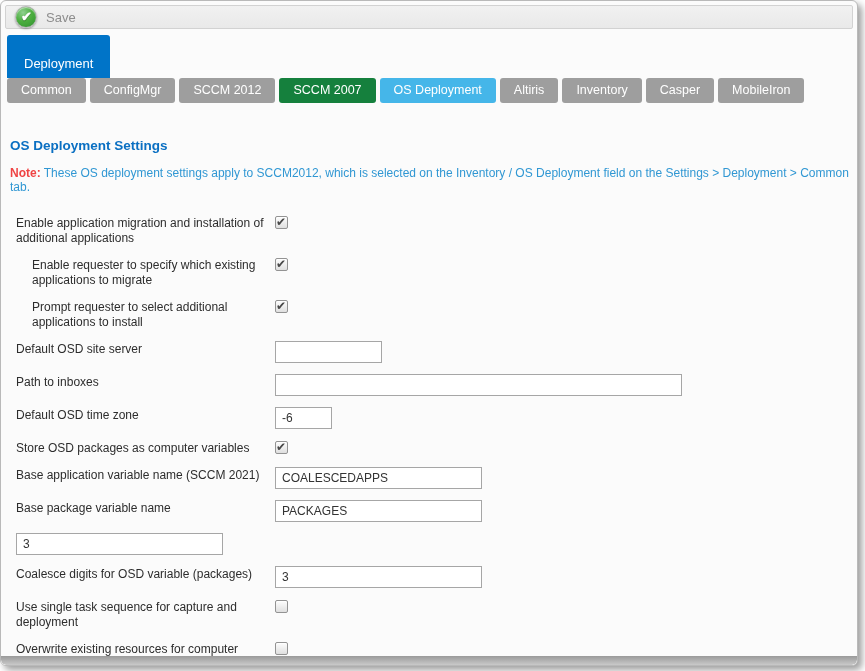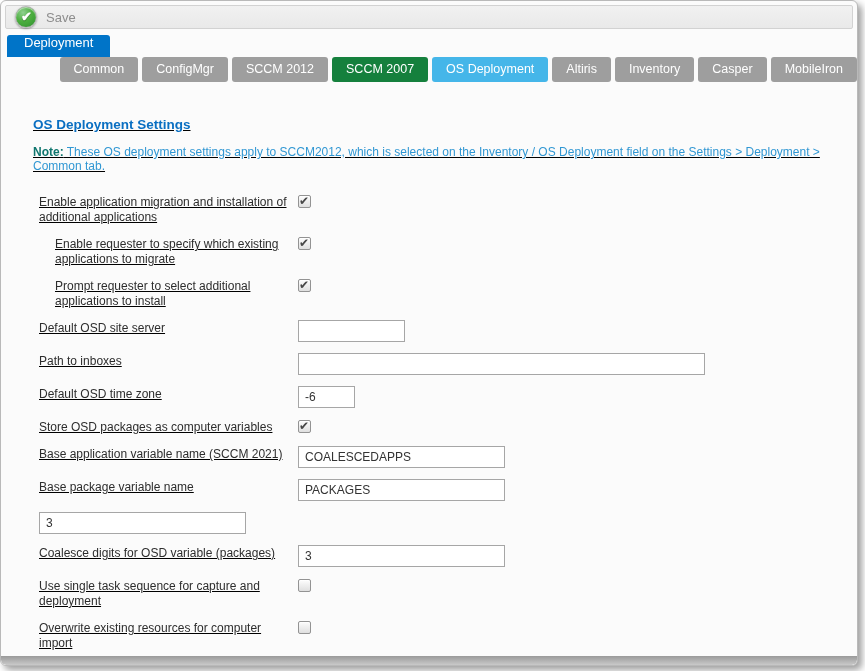--- a/index.html
+++ b/index.html
@@ -23,30 +23,30 @@
     border:1px solid #b5b5b5; box-shadow:0 1px 2px rgba(0,0,0,0.35), inset 0 1px 1px rgba(255,255,255,0.6);
     position:relative;
   }
   .save-icon::after {
     content:"✔"; position:absolute; left:5px; top:2px;
     color:#ffffff; font-size:13px; font-weight:bold; text-shadow:0 1px 1px rgba(0,0,0,0.3);
   }
   .save-label { color:#8d8d8d; font-size:13px; }
   
   .main-tab {
-    display:inline-block; margin:6px 0 0 6px; padding:0 17px 7px 17px;
+    display:inline-block; margin:6px 0 0 6px; padding:21px 17px 7px 17px;
     color:#ffffff; font-size:13px; border-radius:3px 3px 0 0; cursor:pointer;
   }
-  .sub-tabs { display:flex; gap:4px; margin-left:6px;justify-content:flex-end; }
+  .sub-tabs { display:flex; gap:4px; margin-left:6px; }
   .tab {
     padding:5px 14px 6px 14px; font-size:12.5px; color:#ffffff;
     border-radius:3px; cursor:pointer; white-space:nowrap;
   }
   
-  .content { padding:0 0 0 32px; background:#fbfbfb;text-decoration:underline; }
+  .content { padding:0 0 0 9px; background:#fbfbfb; }
   .page-title { margin-top:35px; font-size:13.5px; font-weight:bold; }
   .note-line { margin-top:13px; font-size:12px; }
   .note-strong { font-weight:bold; }
   
   .form { margin-top:21px; }
   .row { display:grid; grid-template-columns:259px auto; padding-left:6px; margin-bottom:11px; align-items:start; }
   .row-label { font-size:12px; color:#2d2d2d; line-height:15px; max-width:252px; padding-top:1px; }
   .row-label.indent { padding-left:16px; }
   .ctrl { padding-top:0; }
   .checkbox {
@@ -91,21 +91,21 @@
       <div class="tab" style="background: #15803d;">SCCM 2007</div>
       <div class="tab" style="background: rgb(69, 182, 233);">OS Deployment</div>
       <div class="tab" style="background: rgb(158, 158, 158);">Altiris</div>
       <div class="tab" style="background: rgb(158, 158, 158);">Inventory</div>
       <div class="tab" style="background: rgb(158, 158, 158);">Casper</div>
       <div class="tab" style="background: rgb(158, 158, 158);">MobileIron</div>
     </div>
 
   <div class="content">
     <div class="page-title" style="color: rgb(10, 111, 194);">OS Deployment Settings</div>
-    <div class="note-line"><span class="note-strong" style="color: #0f766e;">Note:</span><span class="note-text" style="color: rgb(48, 151, 211);"> These OS deployment settings apply to SCCM2012, which is selected on the Inventory / OS Deployment field on the Settings &gt; Deployment &gt; Common tab.</span></div>
+    <div class="note-line"><span class="note-strong" style="color: #ef4444;">Note:</span><span class="note-text" style="color: rgb(48, 151, 211);"> These OS deployment settings apply to SCCM2012, which is selected on the Inventory / OS Deployment field on the Settings &gt; Deployment &gt; Common tab.</span></div>
     <div class="form">
         <div class="row">
           <div class="row-label">Enable application migration and installation of additional applications</div>
           <div class="ctrl">
             <div class="checkbox checked"></div>
           </div>
         </div>
         <div class="row">
           <div class="row-label indent">Enable requester to specify which existing applications to migrate</div>
           <div class="ctrl">

